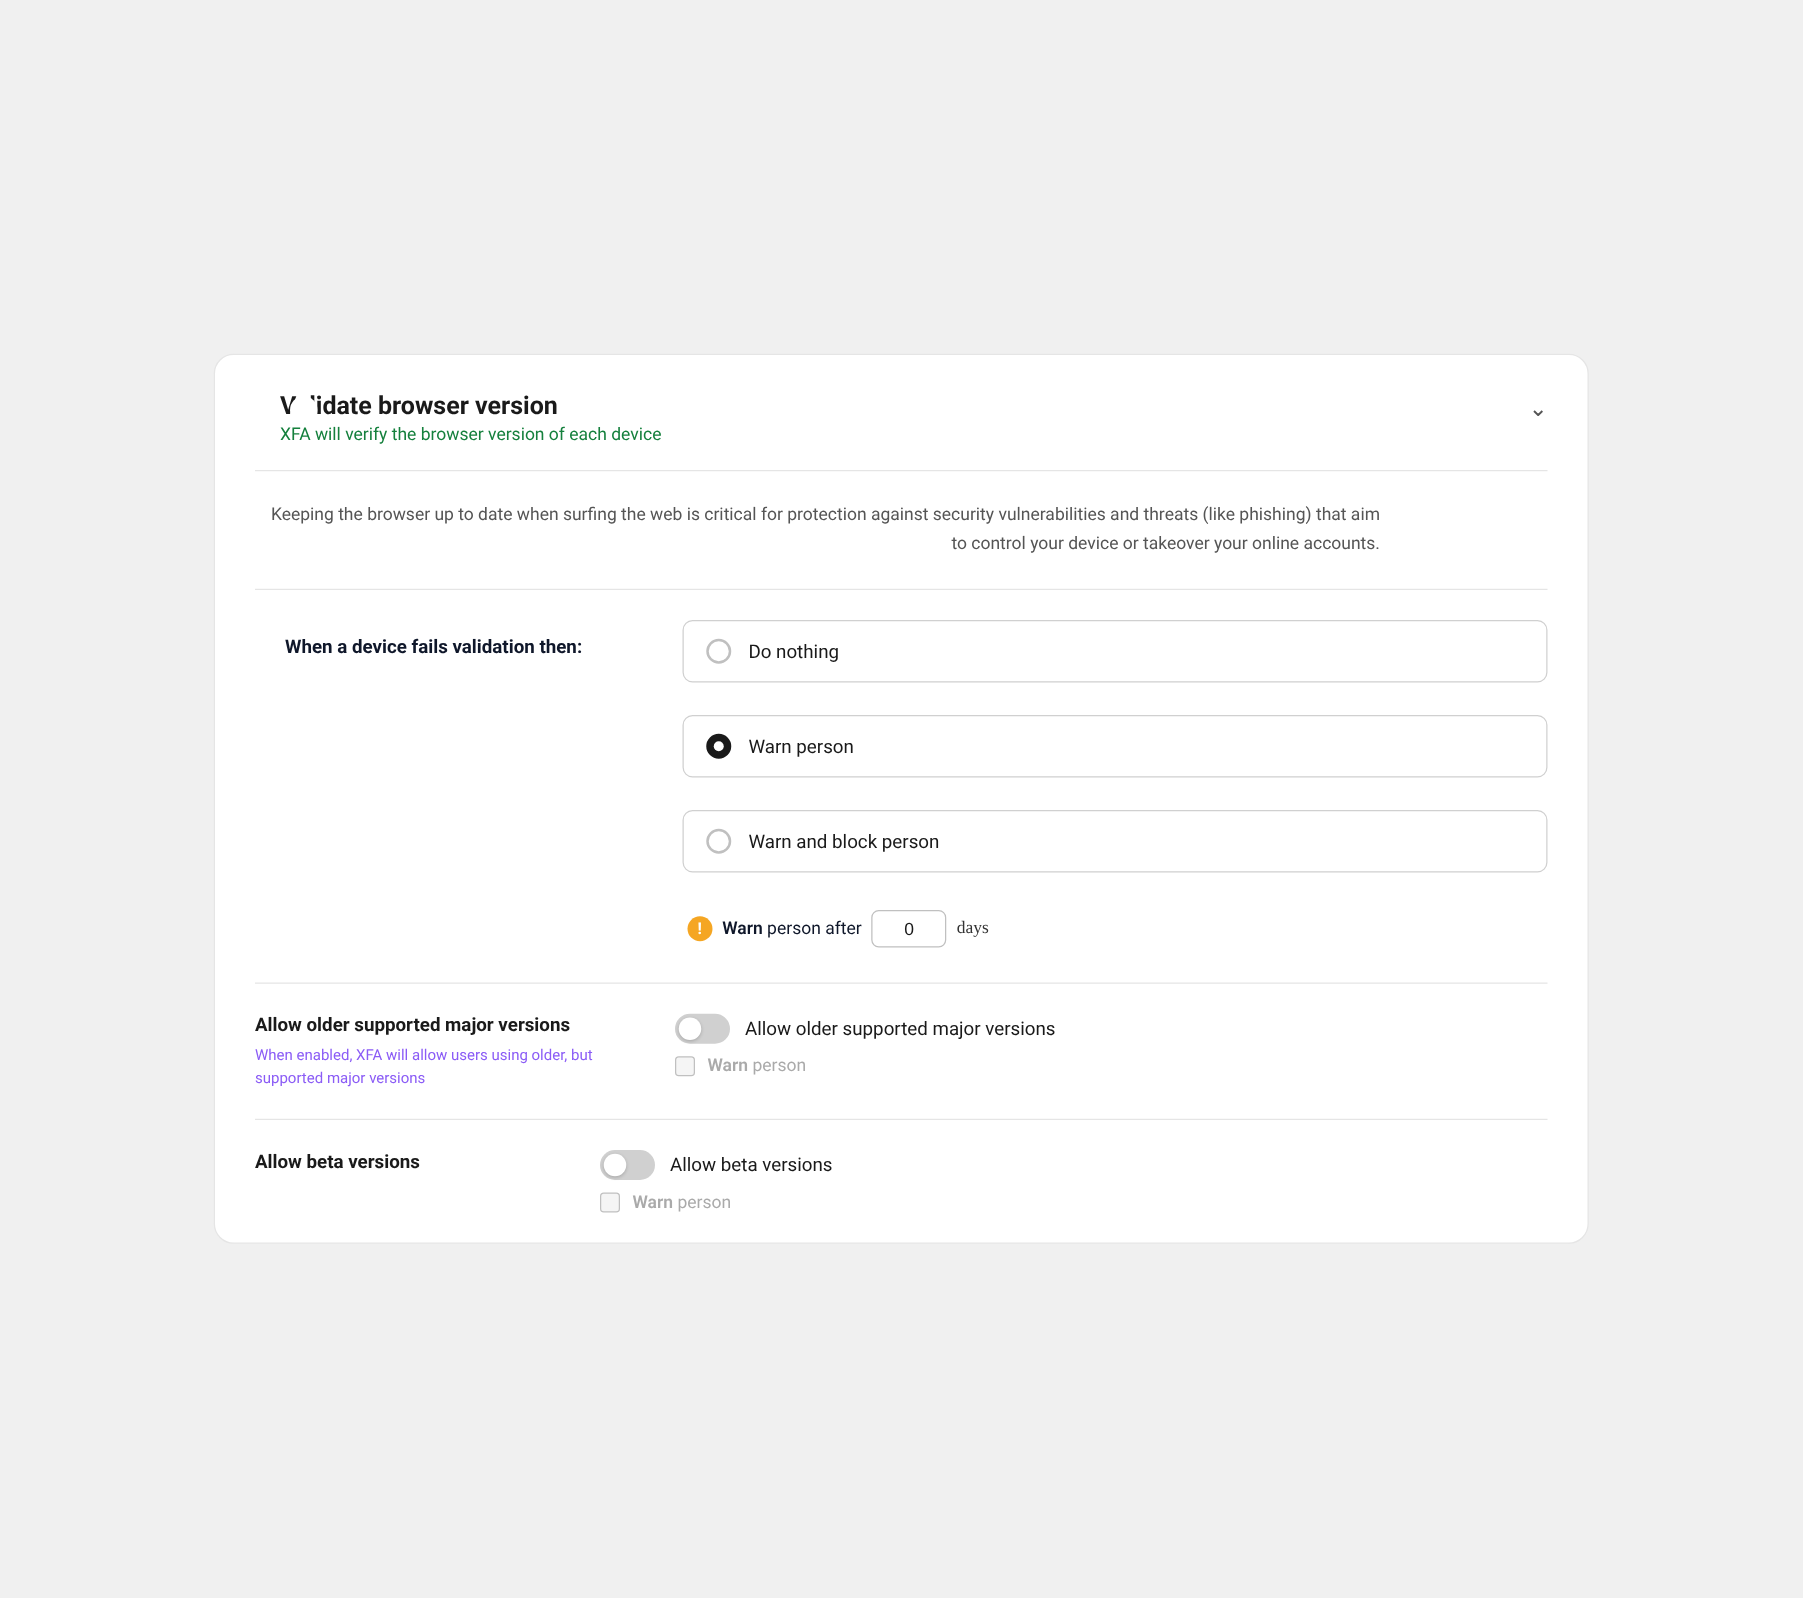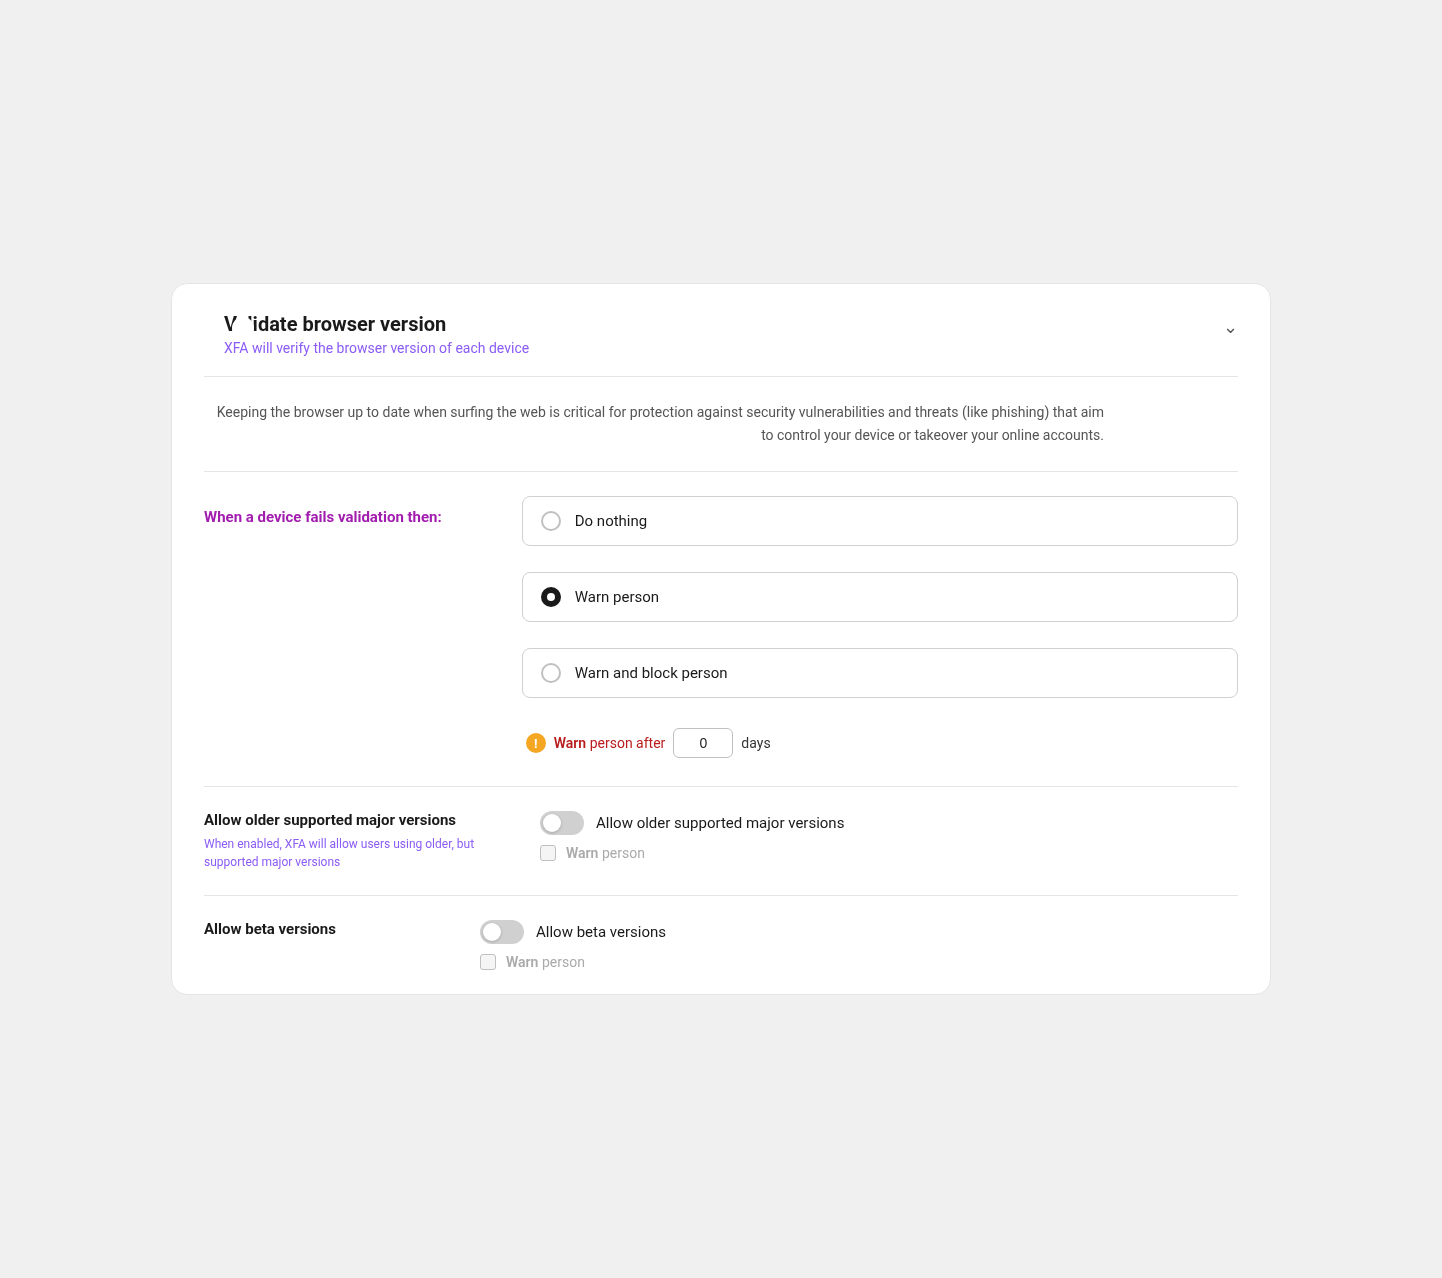--- a/index.html
+++ b/index.html
@@ -82,21 +82,21 @@
 
     .header-text h2 {
       font-size: 20px;
       font-weight: 700;
       color: #1a1a1a;
       margin-bottom: 4px;
     }
 
     .header-text p {
       font-size: 14px;
-      color: #8b5cf6;
+      color: #15803d;
       text-align: center;
     }
 
     .chevron-icon {
       color: #555;
       font-size: 18px;
       padding-top: 4px;
     }
 
     
@@ -123,24 +123,25 @@
     .content-section {
       padding: 24px 32px 28px 32px;
       display: flex;
       align-items: flex-start;
       gap: 80px;
     }
 
     .content-label {
       font-size: 15px;
       font-weight: 700;
-      color: #a21caf;
+      color: #0f172a;
       white-space: nowrap;
       padding-top: 12px;
       min-width: 220px;
+      margin-left: 24px;
     }
 
     .radio-options {
       display: flex;
       flex-direction: column;
       gap: 26px;
       flex: 1;
     }
 
     .radio-option {
@@ -212,41 +213,42 @@
 
     .warning-icon::after {
       content: '!';
       color: white;
       font-weight: 700;
       font-size: 13px;
     }
 
     .warn-after-text {
       font-size: 14px;
-      color: #b91c1c;
+      color: #0f172a;
     }
 
     .warn-after-text strong {
       font-weight: 600;
     }
 
     .days-input {
       border: 1.5px solid #c0c0c0;
       border-radius: 6px;
       padding: 6px 10px;
       width: 60px;
       font-size: 14px;
       text-align: center;
       color: #1a1a1a;
       outline: none;
     }
 
     .days-label {
       font-size: 14px;
       color: #333;
+      font-family: Liberation Serif, serif;
     }
 
     
     .settings-section {
       padding: 24px 32px;
       display: flex;
       align-items: flex-start;
       gap: 56px;
     }
 

